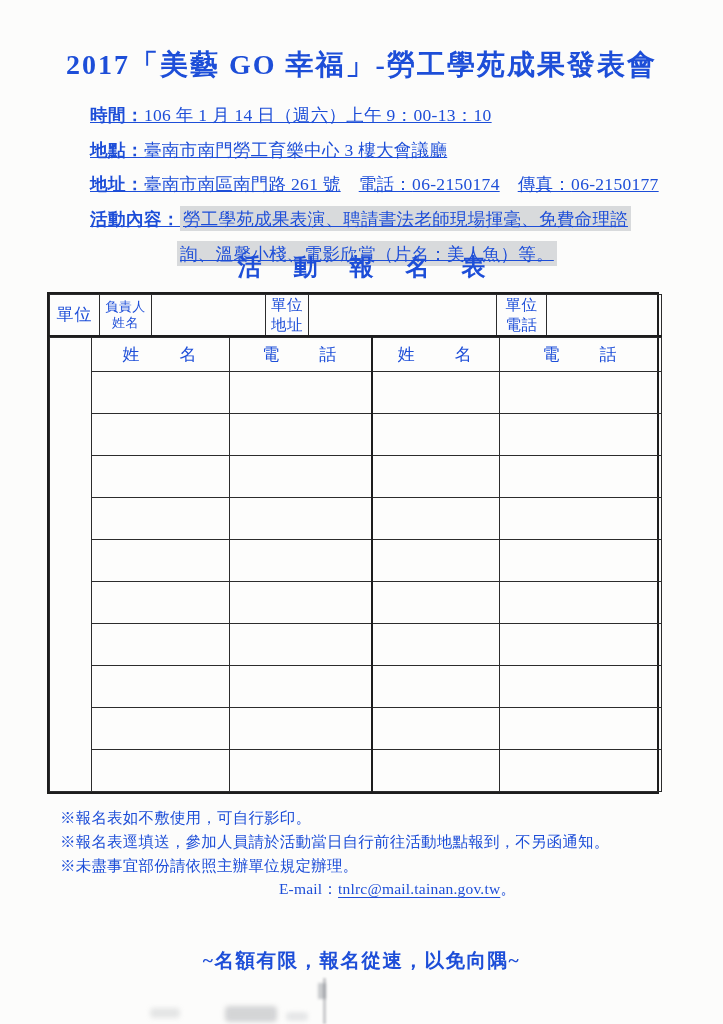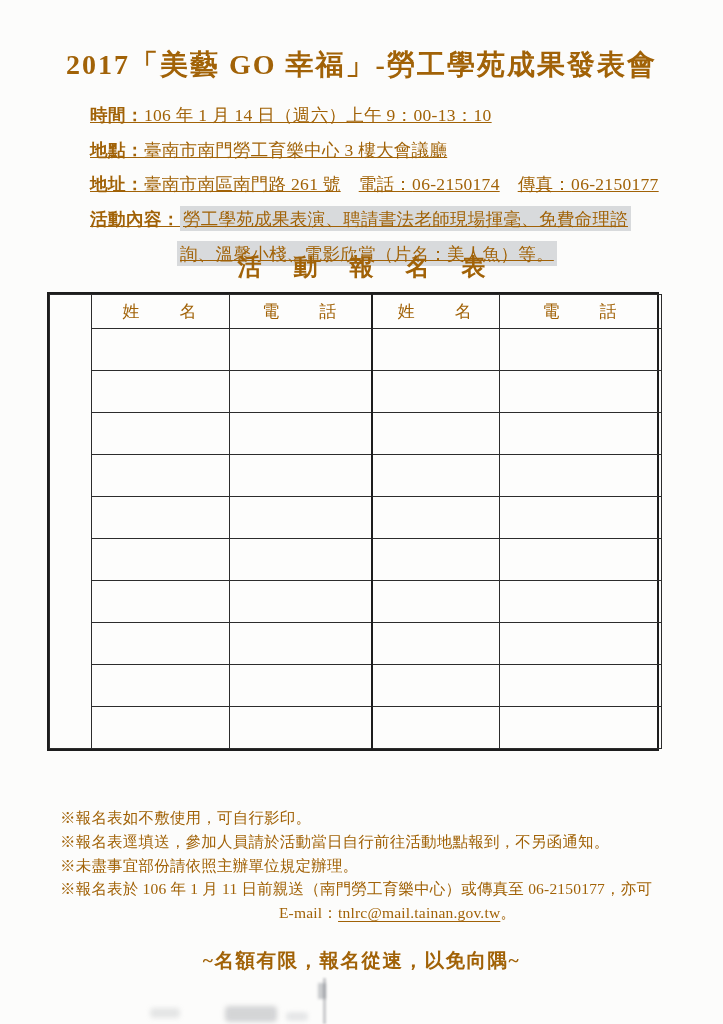--- a/index.html
+++ b/index.html
@@ -1,20 +1,20 @@
 <!DOCTYPE html>
 <html><head>
 <meta charset="utf-8">
 <style>
   html,body { margin:0; padding:0; background:#e8e8e8; }
   .page {
     position:relative; width:723px; height:1024px; margin:0 auto;
     background:#fcfcfb; overflow:hidden;
     font-family:"Liberation Serif","DejaVu Serif",serif;
-    color:#a16207;
+    color:#1d4ed8;
   }
   
   .doc-title {
     position:absolute; top:46px; left:0; width:100%;
     text-align:center; font-size:28px; font-weight:bold; letter-spacing:2px;
     white-space:nowrap;
   }
   
   .info { position:absolute; top:98px; left:90px; width:610px; font-size:17.5px;text-decoration:underline; }
   .info-line { height:34.5px; line-height:34.5px; white-space:nowrap; }
@@ -92,20 +92,45 @@
       <span class="lbl">活動內容：</span><span class="val hl" style="background: rgb(216, 218, 220); margin-top: 12px;">勞工學苑成果表演、聘請書法老師現場揮毫、免費命理諮</span>
     </div>
     <div class="info-line content-line2">
       <span class="val hl" style="background: rgb(216, 218, 220);">詢、溫馨小棧、電影欣賞（片名：美人魚）等。</span>
     </div>
   </div>
 
   <div class="form-title">活 動 報 名 表</div>
 
   <div class="tablewrap">
+    <table class="hdr1">
+      <colgroup>
+        <col style="width:50px">
+          <col style="width:52px">
+          <col style="width:114px">
+        <col style="width:43px">
+          <col style="width:188px">
+          <col style="width:50px">
+          <col style="width:115px">
+      </colgroup>
+      <tbody>
+          <tr class="hrow1">
+        <td class="cell-lbl">單位</td>
+        <td class="cell-lbl-sm">負責人
+姓名</td>
+        <td></td>
+        <td class="cell-lbl-md">單位
+地址</td>
+        <td></td>
+        <td class="cell-lbl-md">單位
+電話</td>
+        <td></td>
+      </tr>
+    </tbody>
+      </table>
     <table class="main">
       <colgroup>
         <col style="width:42px">
           <col style="width:138px">
           <col style="width:142px">
         <col style="width:128px">
           <col style="width:162px">
       </colgroup>
       <tbody>
         <tr class="hrow2">
@@ -176,21 +201,20 @@
             <td></td>
           </tr>
         </tbody>
     </table>
   </div>
 
   <div class="notes">
     <div class="note-line">※報名表如不敷使用，可自行影印。</div>
     <div class="note-line">※報名表逕填送，參加人員請於活動當日自行前往活動地點報到，不另函通知。</div>
     <div class="note-line">※未盡事宜部份請依照主辦單位規定辦理。</div>
-    <div class="note-line">※報名表於 106 年 1 月 11 日前親送（南門勞工育樂中心）或傳真至 06-2150177，亦可</div>
     <div class="note-line note-email">
       <span>E-mail：</span><span class="email-addr">tnlrc@mail.tainan.gov.tw</span><span>。</span>
     </div>
   </div>
 
   <div class="closing">~名額有限，報名從速，以免向隅~</div>
 
   <div class="crease"></div>
   <div class="creasetop"></div>
   <div class="smudge1"></div>

